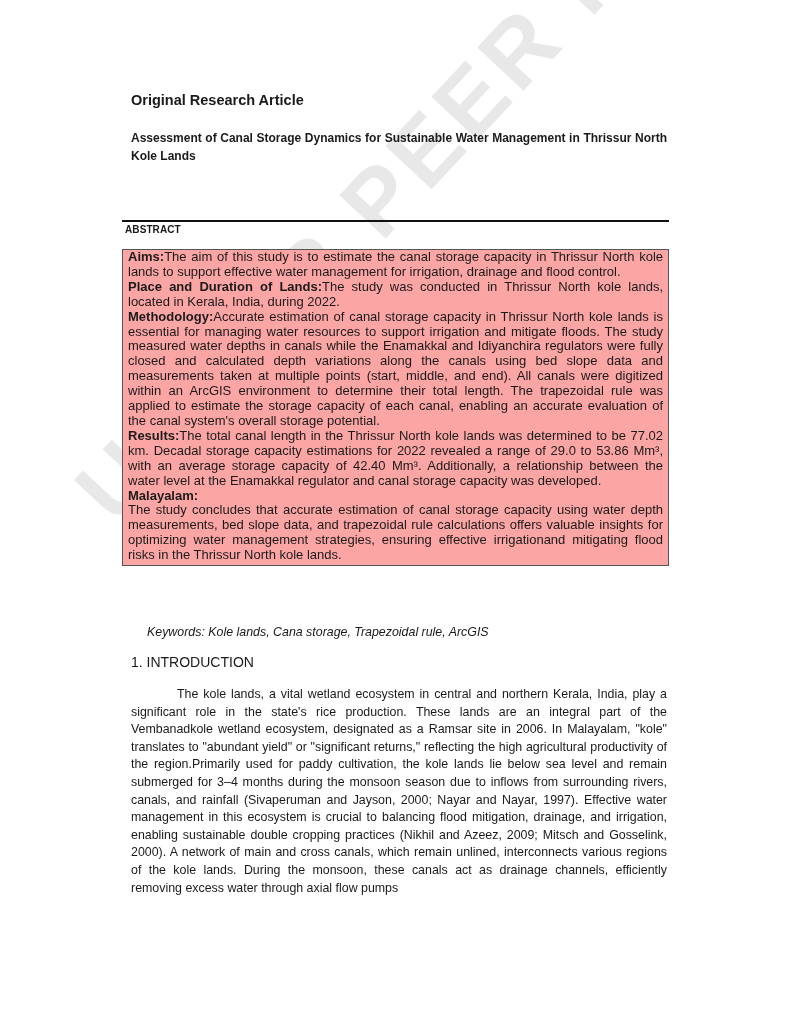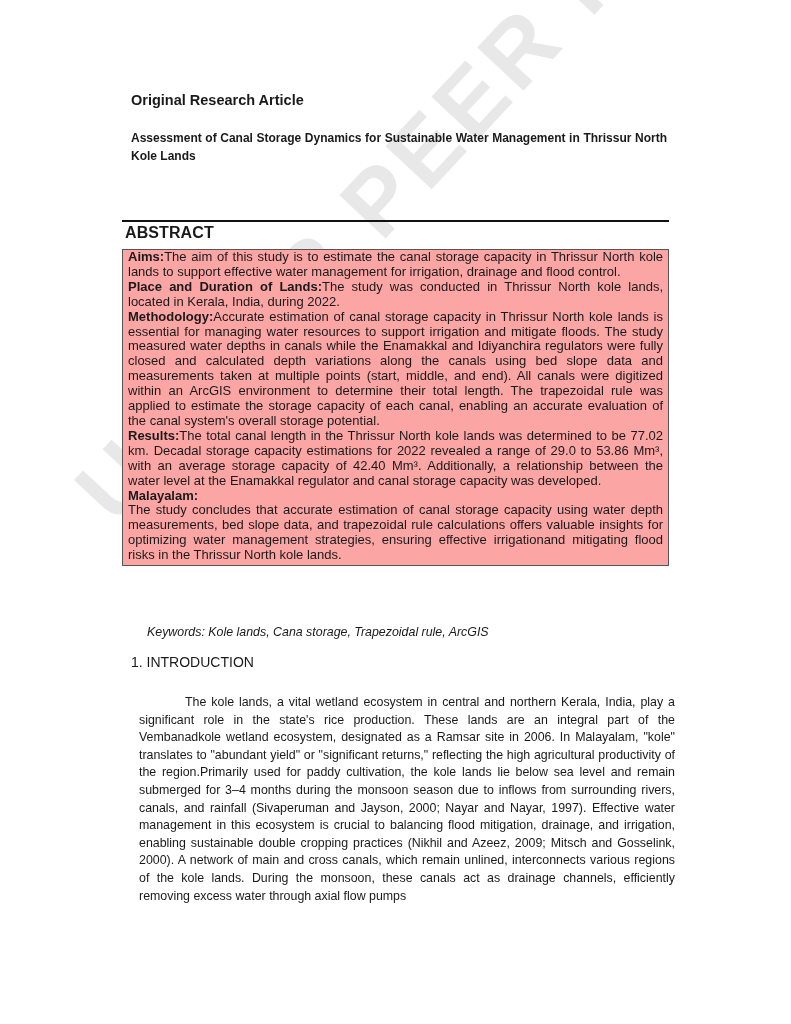--- a/index.html
+++ b/index.html
@@ -46,21 +46,21 @@
       top: 220px;
       left: -9px;
       width: 547px;
       height: 2px;
       background: #111111;
     }
     .abstract-heading {
       position: absolute;
       top: 224px;
       left: -6px;
-      font-size: 16px;
+      font-size: 10px;
       font-weight: bold;
       letter-spacing: 0.1px;
     }
     .abstract-box {
       position: absolute;
       top: 249px;
       left: -9px;
       width: 535px;
       padding: 0 5px 2px 5px;
       background: #fca5a5;
@@ -92,21 +92,21 @@
     }
     .intro {
       position: absolute;
       top: 686px;
       left: 0;
       width: 536px;
       font-size: 12.4px;
       line-height: 17.6px;
       text-align: justify;
       text-indent: 46px;
-      margin: 8px;
+      margin: 0;
     }
     .watermark {
       position: absolute;
       left: 55px;
       top: 470px;
       width: 700px;
       font-size: 92px;
       font-weight: bold;
       letter-spacing: 6px;
       color: rgba(150, 150, 150, 0.22);

